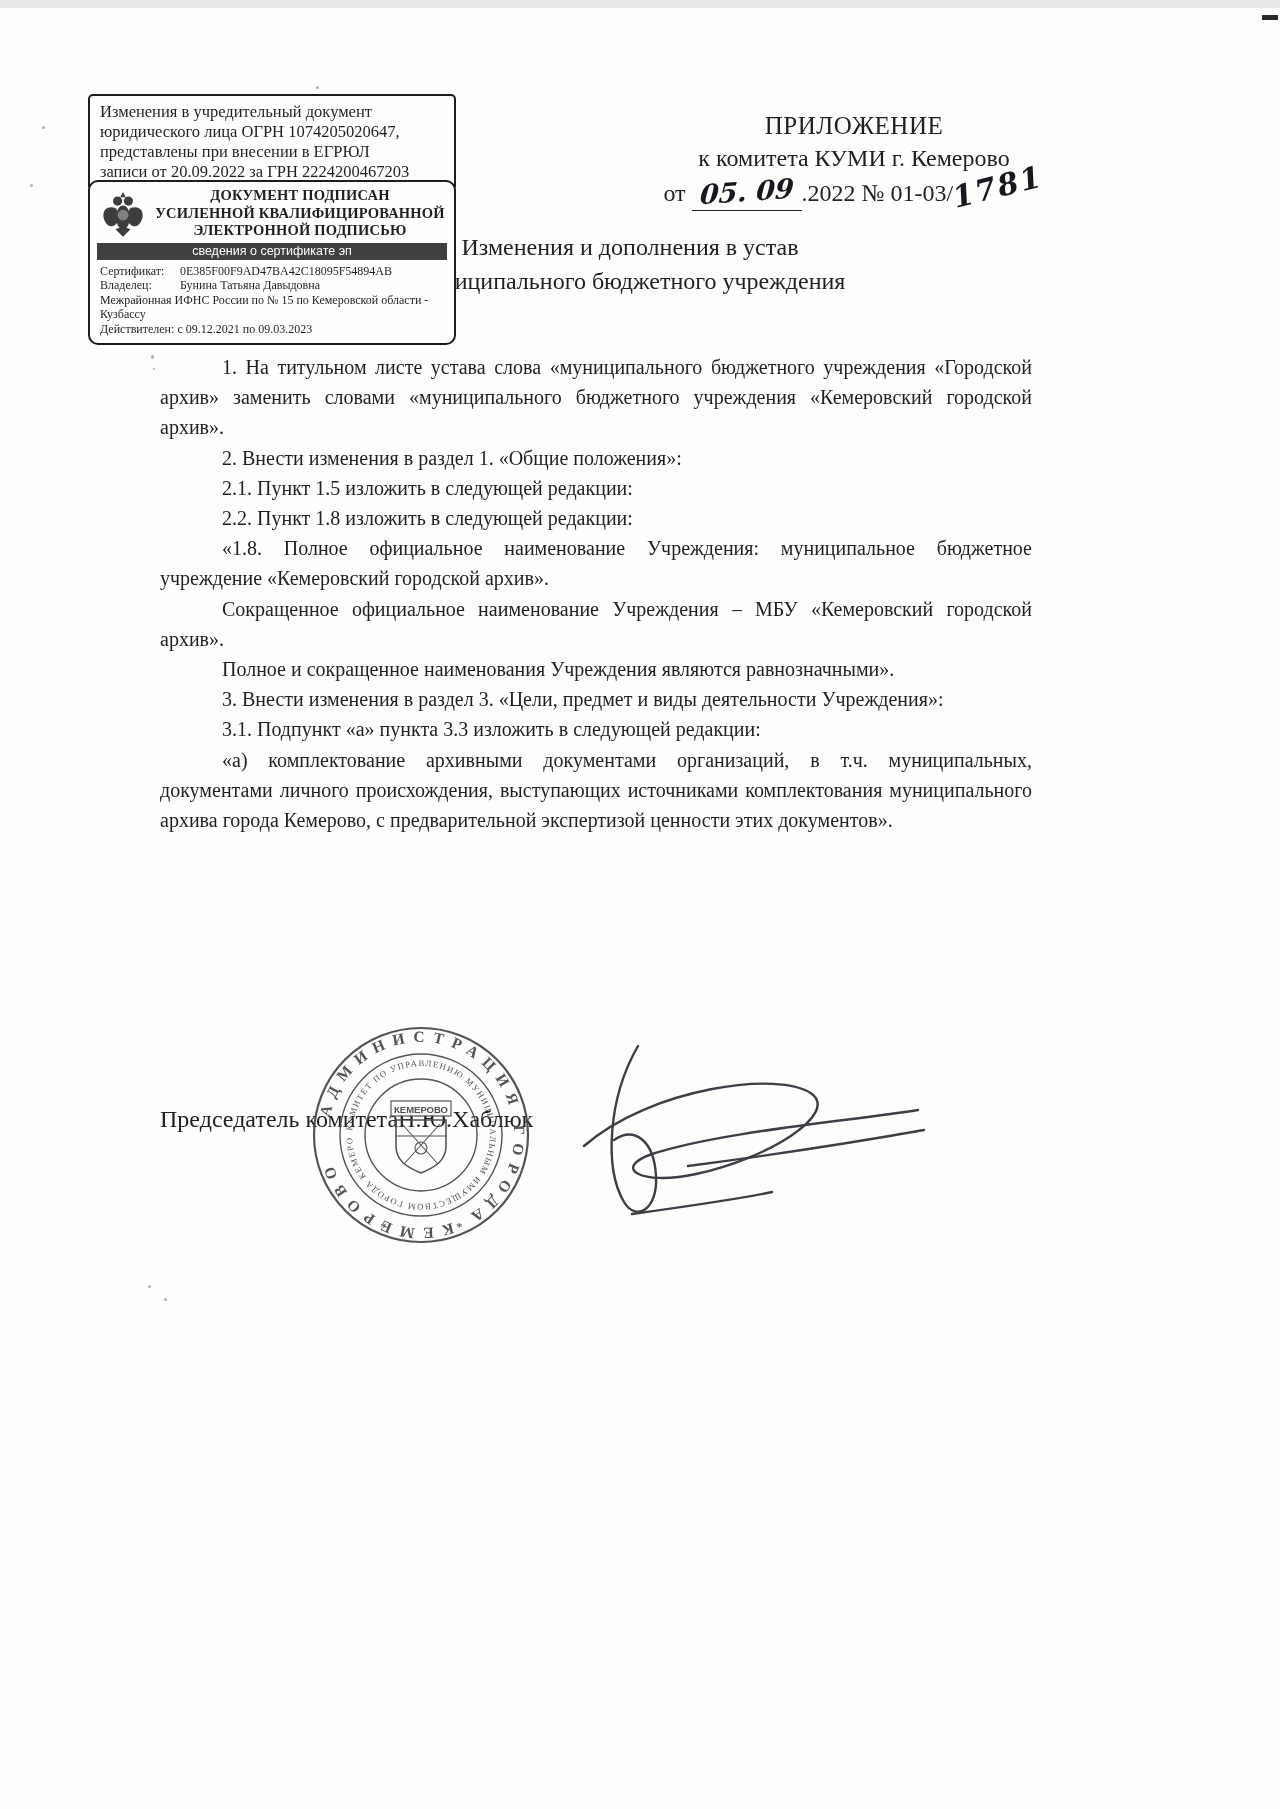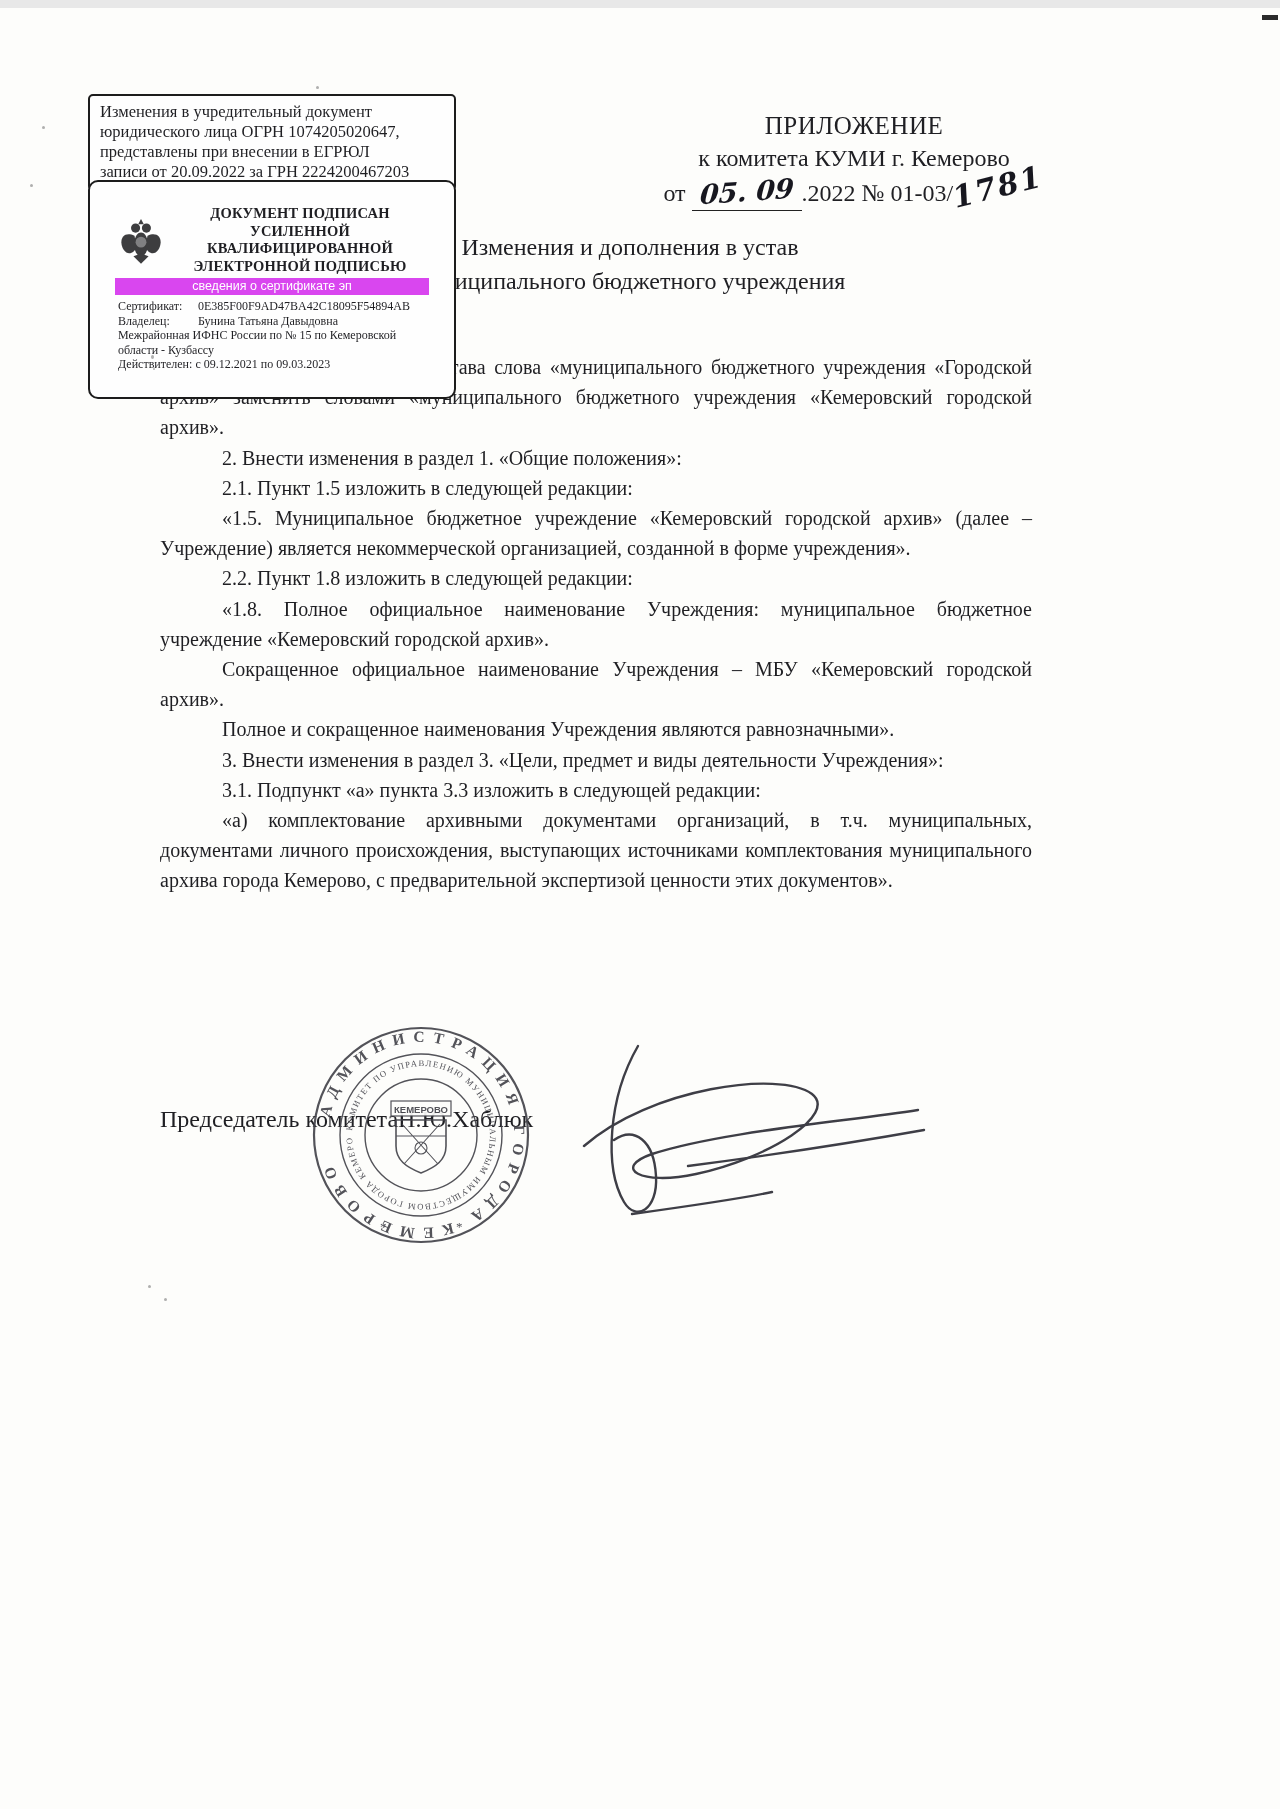--- a/index.html
+++ b/index.html
@@ -12,27 +12,27 @@
   .reg-stamp{
     position:absolute;left:88px;top:86px;width:368px;
     border:2px solid #1c1c1c;border-radius:5px;background:#fefefe;
     padding:6px 10px 7px;box-sizing:border-box;z-index:4;
     font-size:16.5px;line-height:20px;
   }
   
   .eds-stamp{
     position:absolute;left:88px;top:172px;width:368px;
     border:2px solid #1c1c1c;border-radius:10px;background:#fefefe;
-    padding:23px;box-sizing:border-box;z-index:4;
+    padding:5px;box-sizing:border-box;z-index:4;
   }
   .eds-head{display:flex;align-items:center;}
   .eagle{width:52px;height:52px;flex:none;margin:0 2px;}
   .eds-title{flex:1;text-align:center;font-weight:bold;font-size:14.5px;line-height:17.5px;letter-spacing:.2px;}
   .eds-bar{
-    background:#d946ef;color:#fff;text-align:center;margin:3px 2px 4px;
+    background:#404040;color:#fff;text-align:center;margin:3px 2px 4px;
     font-family:"Liberation Sans","DejaVu Sans",sans-serif;
     font-size:12.5px;line-height:17px;height:17px;
   }
   .eds-details{font-size:12px;line-height:14.5px;padding:0 5px 2px;}
   .eds-row{display:flex;}
   .eds-lbl{width:80px;flex:none;}
   .eds-val{flex:1;}
   
   .header-block{position:absolute;left:636px;top:102px;width:436px;text-align:center;z-index:1;}
   .appendix{font-size:25px;line-height:32px;letter-spacing:.5px;}
@@ -129,21 +129,20 @@
 
   <div class="title-block">
     <div>Изменения и дополнения в устав</div>
     <div>муниципального бюджетного учреждения</div>
   </div>
 
   <div class="body-block">
     <p>1.  На титульном листе устава слова «муниципального бюджетного учреждения «Городской архив» заменить словами «муниципального бюджетного учреждения «Кемеровский городской архив».</p>
     <p>2. Внести изменения в раздел 1. «Общие положения»:</p>
     <p>2.1. Пункт 1.5 изложить в следующей редакции:</p>
-    <p>«1.5. Муниципальное бюджетное учреждение «Кемеровский городской архив» (далее – Учреждение) является некоммерческой организацией, созданной в форме учреждения».</p>
     <p>2.2. Пункт 1.8 изложить в следующей редакции:</p>
     <p>«1.8. Полное официальное наименование Учреждения: муниципальное бюджетное учреждение «Кемеровский городской архив».</p>
     <p>Сокращенное официальное наименование Учреждения – МБУ «Кемеровский городской архив».</p>
     <p>Полное и сокращенное наименования Учреждения являются равнозначными».</p>
     <p>3. Внести изменения в раздел 3. «Цели, предмет и виды деятельности Учреждения»:</p>
     <p>3.1. Подпункт «а» пункта 3.3 изложить в следующей редакции:</p>
     <p>«а) комплектование архивными документами организаций, в т.ч. муниципальных, документами личного происхождения, выступающих источниками комплектования муниципального архива города Кемерово, с предварительной экспертизой ценности этих документов».</p>
   </div>
 
   <div class="sig-row">

